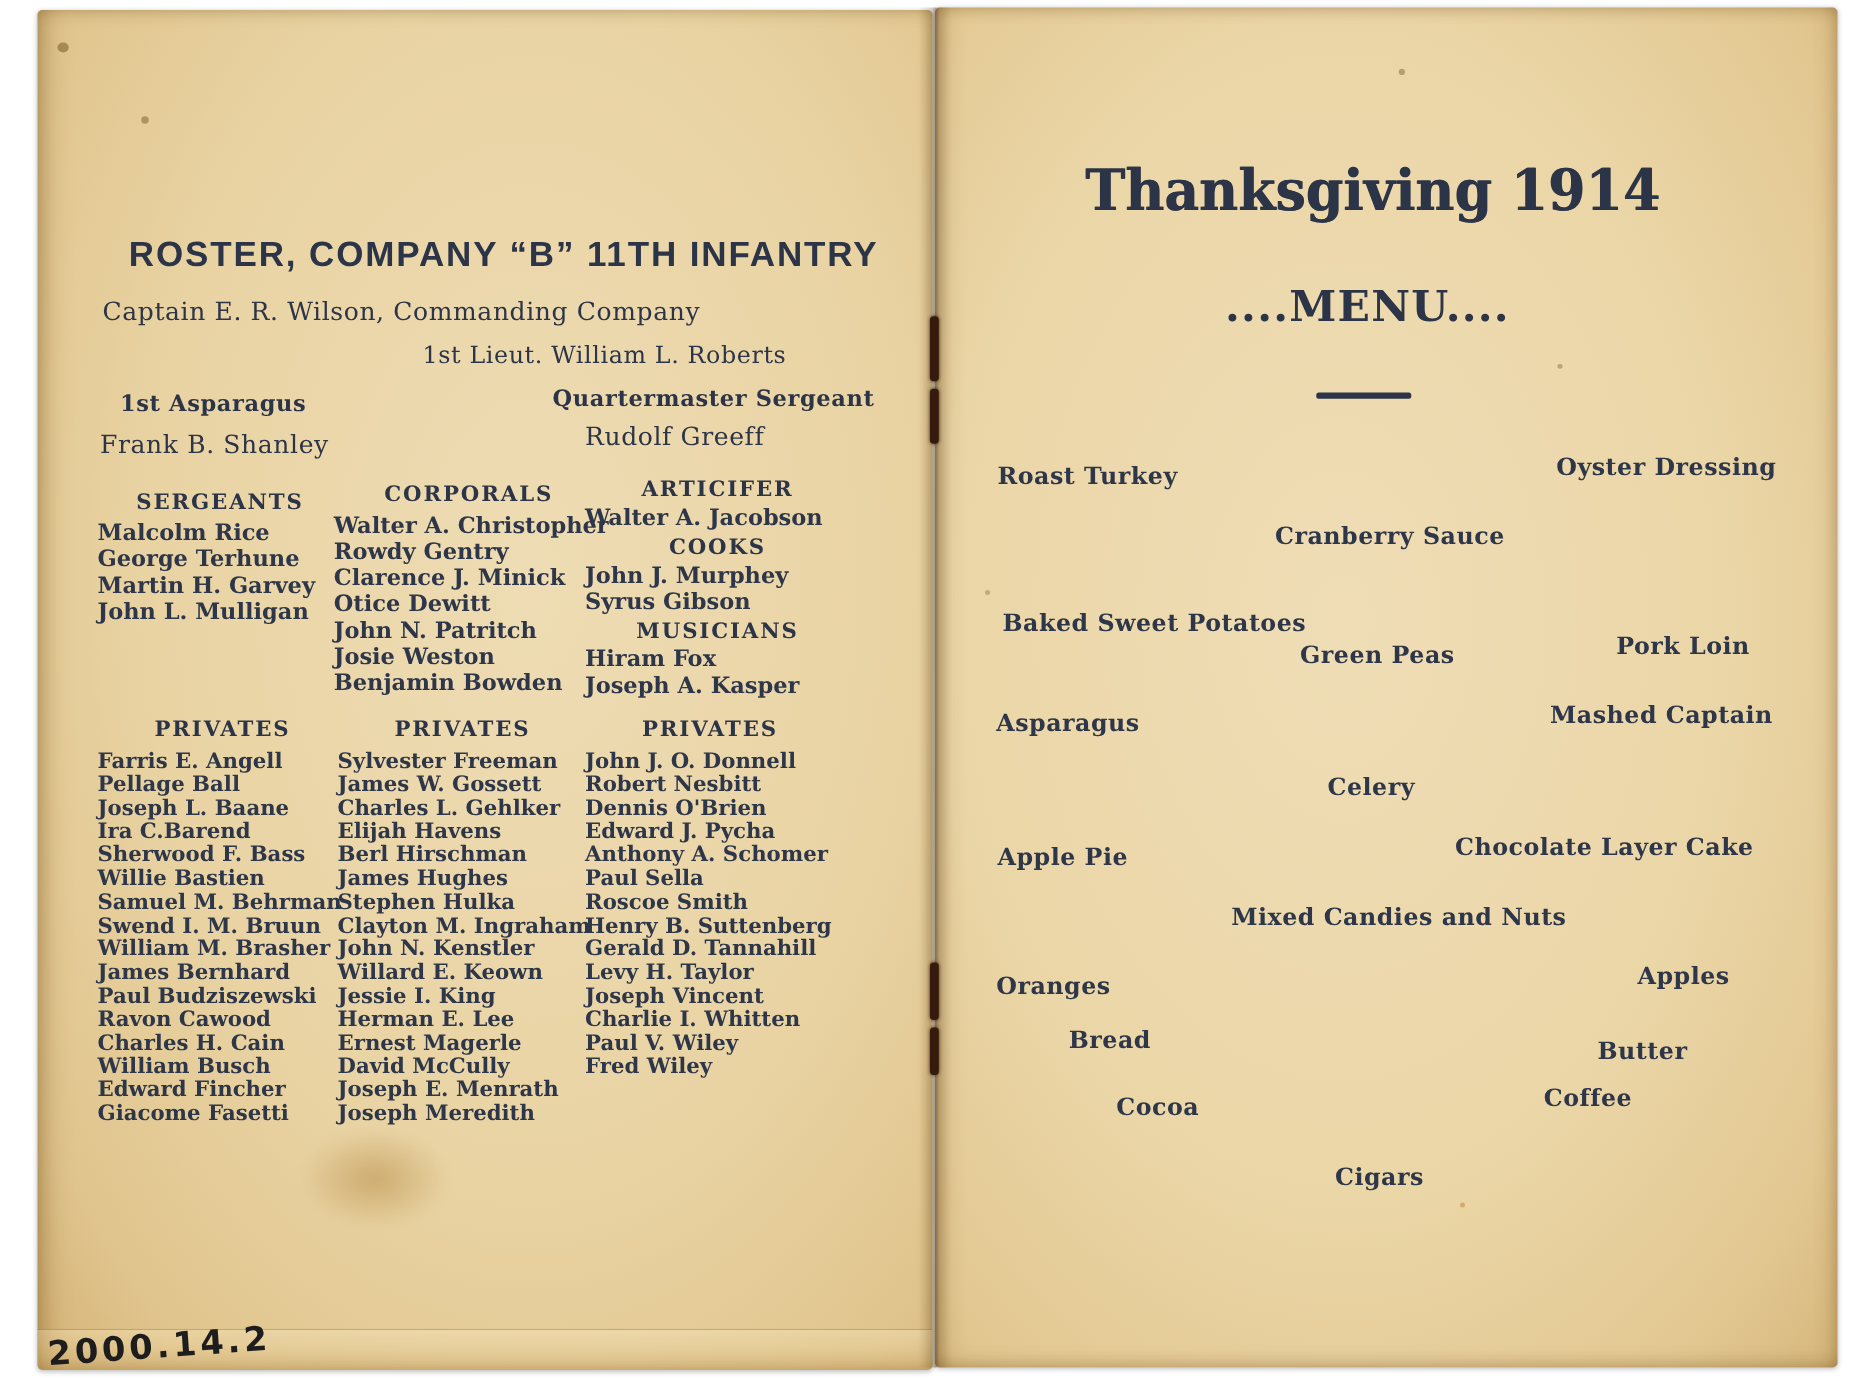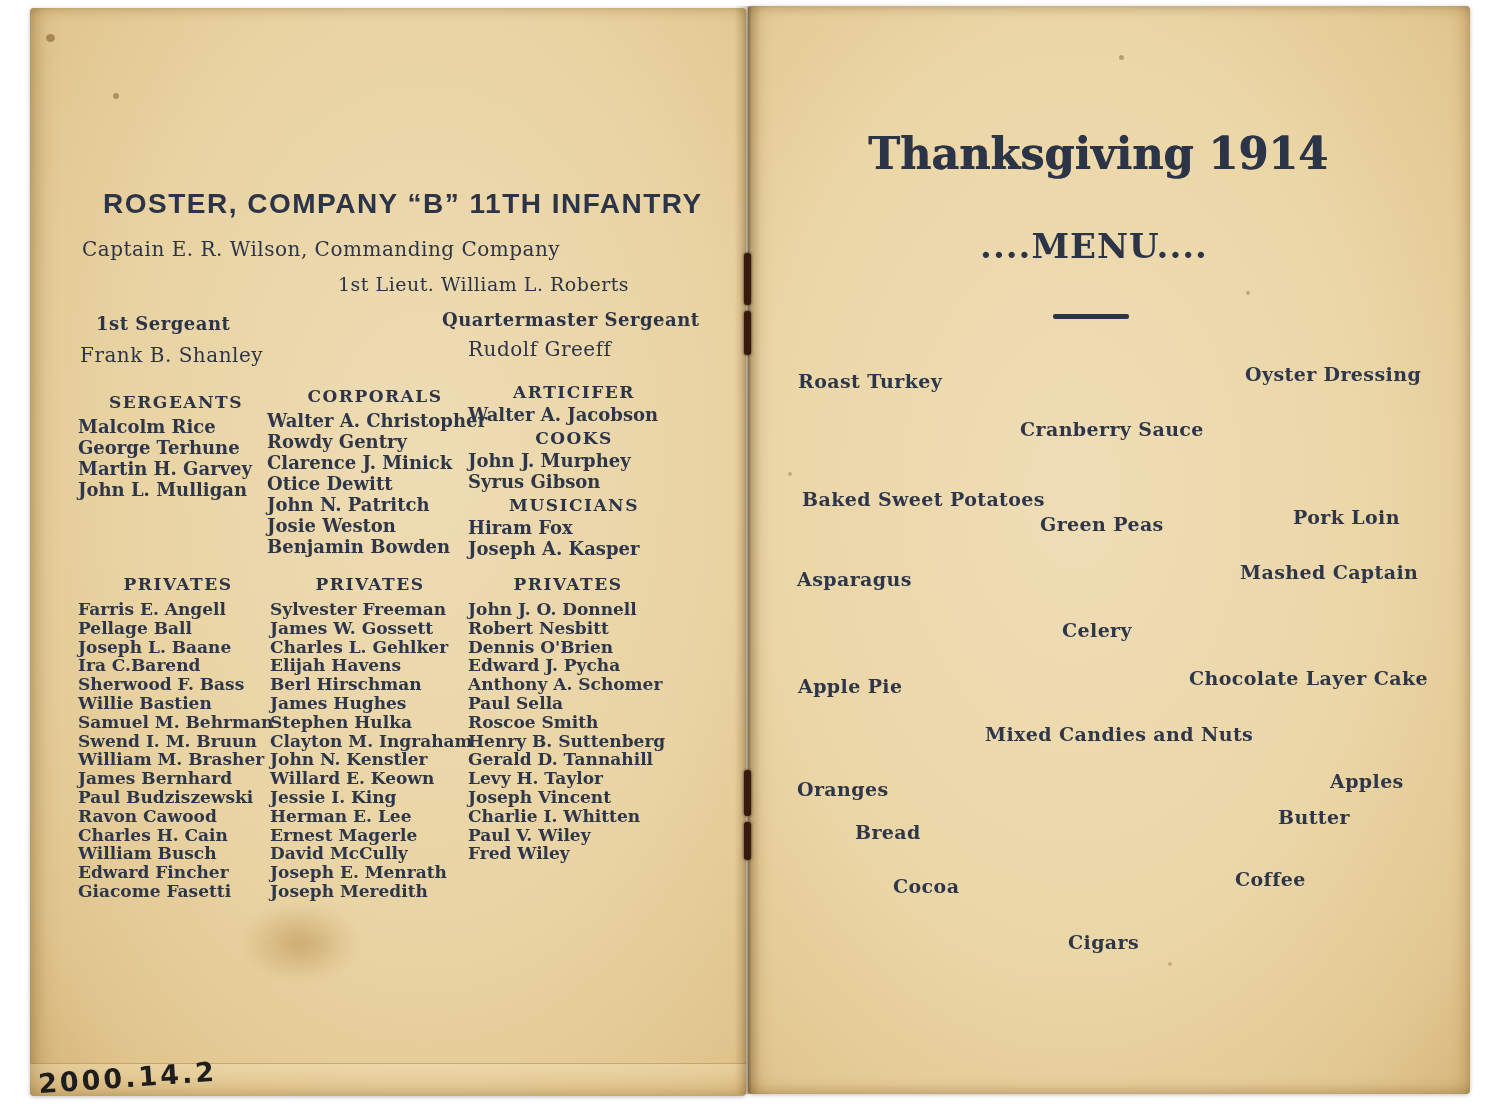--- a/index.html
+++ b/index.html
@@ -98,43 +98,43 @@
   .menu-heading{left:0px;top:220px;width:692px;text-align:center;
     font-size:34px;font-weight:bold;letter-spacing:1px;}
   .menu-divider{position:absolute;left:305px;top:308px;width:76px;height:5px;
     background:#2c3447;border-radius:2px;}
   .mi{font-size:19px;font-weight:bold;letter-spacing:.4px;color:#2e3749;}
   .m0{left:50px;top:364px;}   .m1{left:497px;top:357px;}
   .m2{left:272px;top:412px;}  .m3{left:54px;top:462px;margin-top:20px;}
   .m4{left:545px;top:455px;margin-top:45px;}  .m5{left:292px;top:507px;}
   .m6{left:49px;top:562px;}   .m7{left:492px;top:555px;}
   .m8{left:314px;top:613px;}  .m9{left:50px;top:669px;}
-  .m10{left:441px;top:661px;} .m11{left:237px;top:717px;}
-  .m12{left:49px;top:772px;}  .m13{left:582px;top:764px;}
-  .m14{left:107px;top:815px;} .m15{left:530px;top:800px;}
+  .m10{left:416px;top:661px;} .m11{left:237px;top:717px;}
+  .m12{left:49px;top:772px;}  .m13{left:562px;top:764px;}
+  .m14{left:107px;top:815px;} .m15{left:530px;top:824px;}
   .m16{left:145px;top:869px;} .m17{left:487px;top:862px;}
   .m18{left:320px;top:925px;}
 
   
   .accession{position:absolute;left:38px;top:1062px;
     font-family:"DejaVu Sans", sans-serif;font-weight:bold;font-size:27px;
     color:#1d1d1d;letter-spacing:3px;transform:rotate(-4deg);white-space:nowrap;}
 </style>
 </head>
 <body>
 
 <div>
 
   <div class="page page-left">
     <div class="ink roster-title">ROSTER, COMPANY “B” 11TH INFANTRY</div>
 
     <div class="ink officer-1">Captain E. R. Wilson, Commanding Company</div>
     <div class="ink officer-2">1st Lieut. William L. Roberts</div>
 
-    <div class="ink fs-heading">1st Sergeant</div>
+    <div class="ink fs-heading">1st Asparagus</div>
     <div class="ink qm-heading">Quartermaster Sergeant</div>
     <div class="ink fs-name">Frank B. Shanley</div>
     <div class="ink qm-name">Rudolf Greeff</div>
 
     <div class="block sergeants-block lh21">
       <div class="block-heading">SERGEANTS</div>
       <div>
           <div class="name-line">Malcolm Rice</div>
           <div class="name-line">George Terhune</div>
           <div class="name-line">Martin H. Garvey</div>

